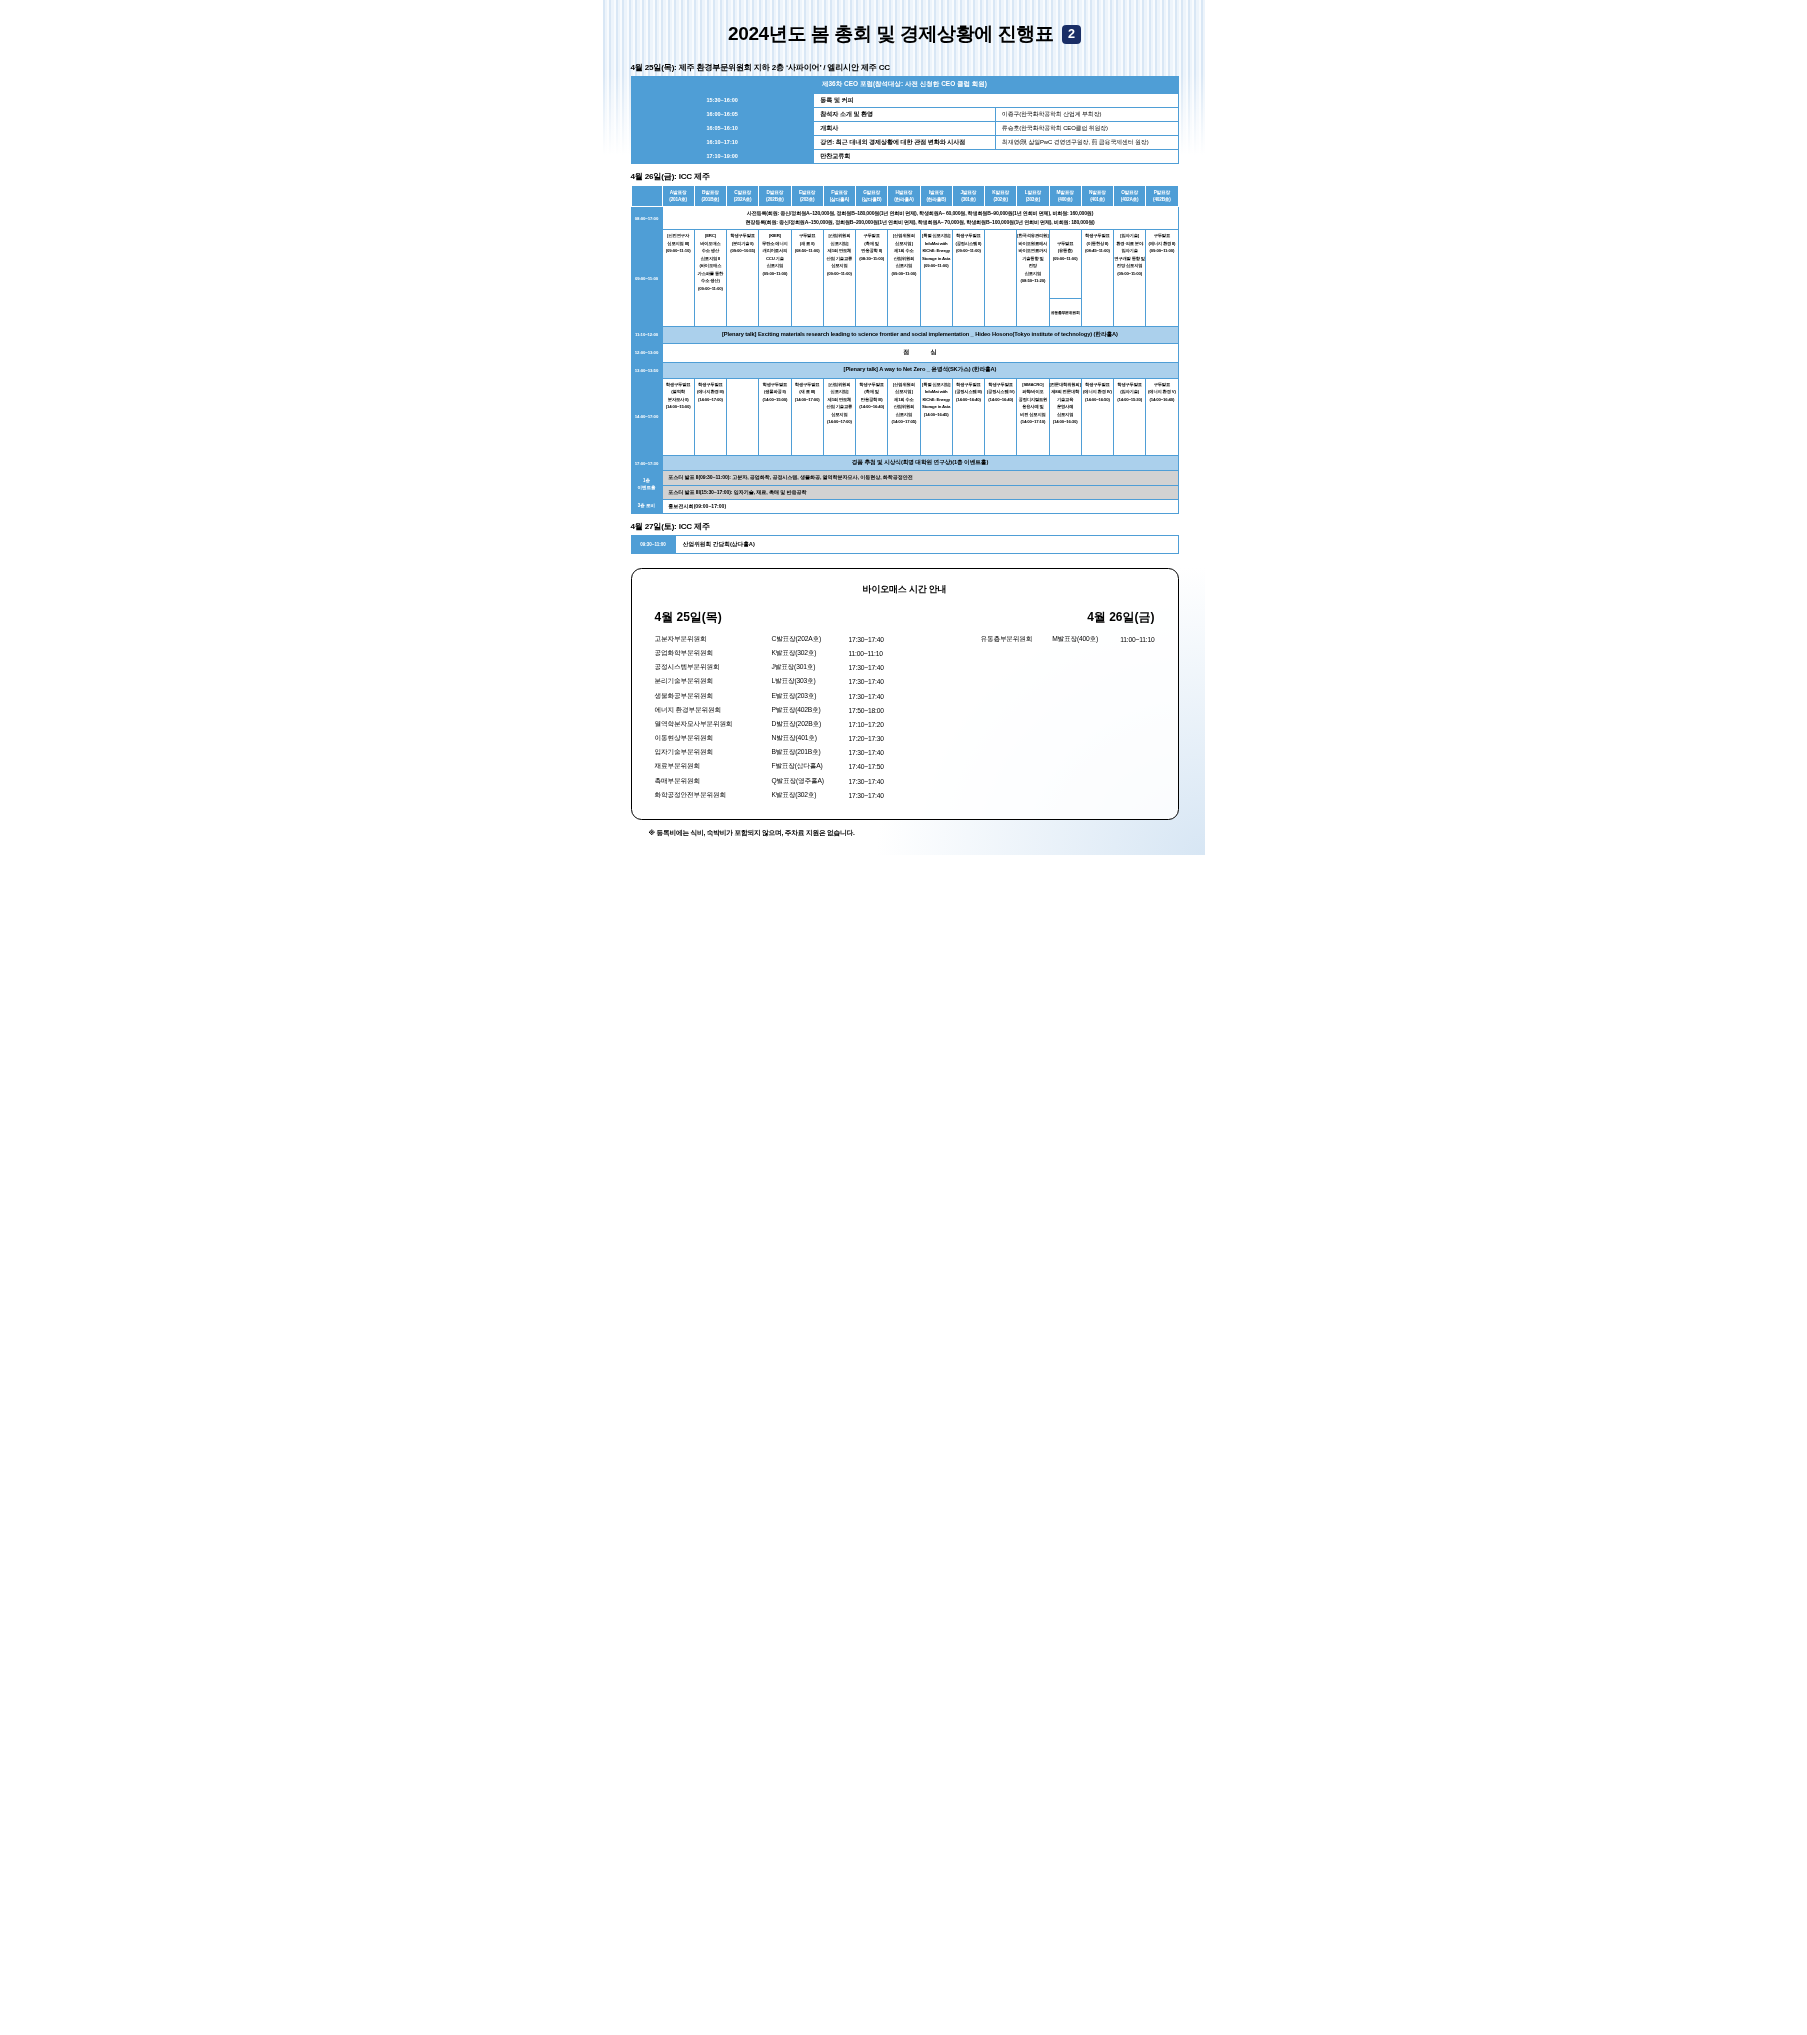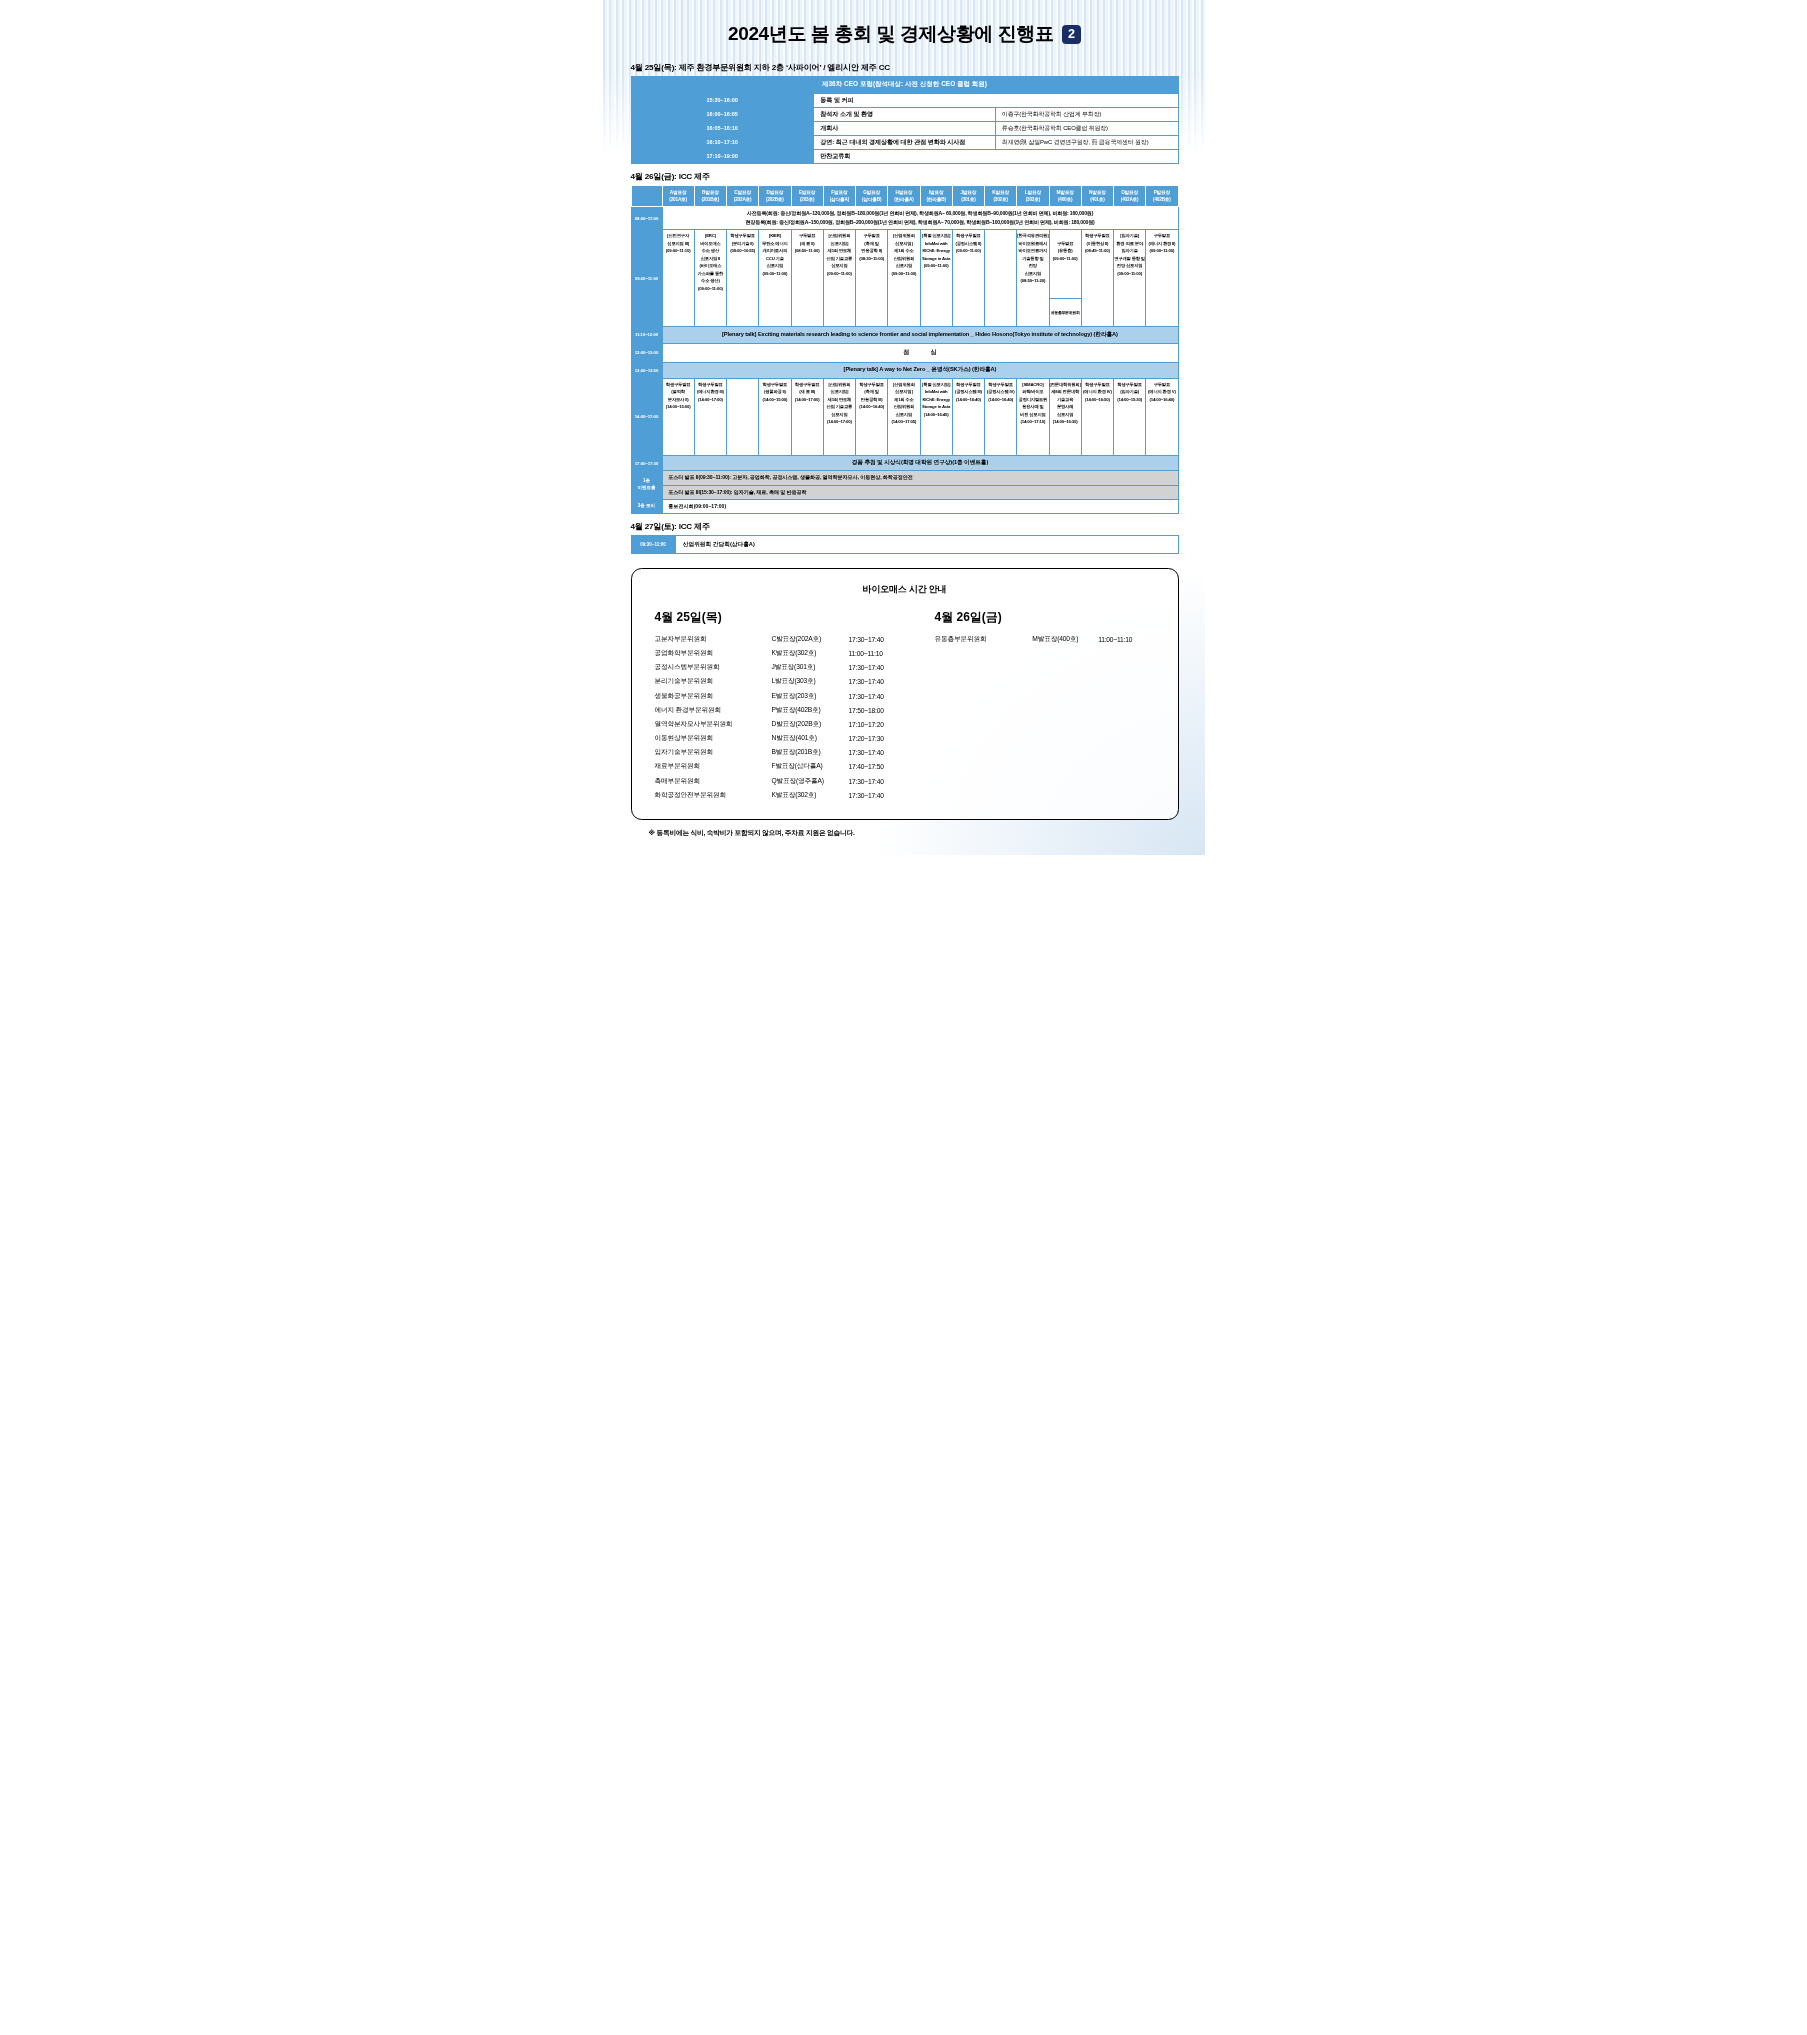--- a/index.html
+++ b/index.html
@@ -58,21 +58,21 @@
   .d27 { border:1.2px solid #4f9ed6; margin-bottom:14px; }
   .d27 td { border:0.8px solid #4f9ed6; height:18px; background:#fff; }
   .d27 td.time { background:#4f9ed6; color:#fff; width:44px; text-align:center; font-size:4.5px; font-weight:600; }
   .d27 td.item { font-size:5.7px; font-weight:800; padding-left:7.3px; }
 
   
   .info-box { border:1.2px solid #000; border-radius:10.6px; padding:14px 23px 17px 23px; background:rgba(255,255,255,.85); }
   .box-title { text-align:center; font-size:9px; font-weight:800; margin-bottom:12.2px; letter-spacing:-0.2px; }
   .box-cols { display:flex; }
   .box-col-l { width:56%; }
-  .box-col-r { width:44%; }
+  .box-col-r { width:44%;text-align:right; }
   .day-heading { font-size:12px; font-weight:800; margin-bottom:6.5px; }
   .cmt { width:auto; }
   .cmt td { font-size:6.7px; height:14.2px; letter-spacing:-0.2px; vertical-align:middle; }
   .cmt td.c-name  { width:117px; }
   .cmt td.c-room  { width:77px; }
   .cmt td.c-time  { width:61px; }
   .footnote { font-size:6.7px; font-weight:700; margin:9px 0 0 18px; letter-spacing:-0.2px; }
 </style>
 </head>
 <body>

